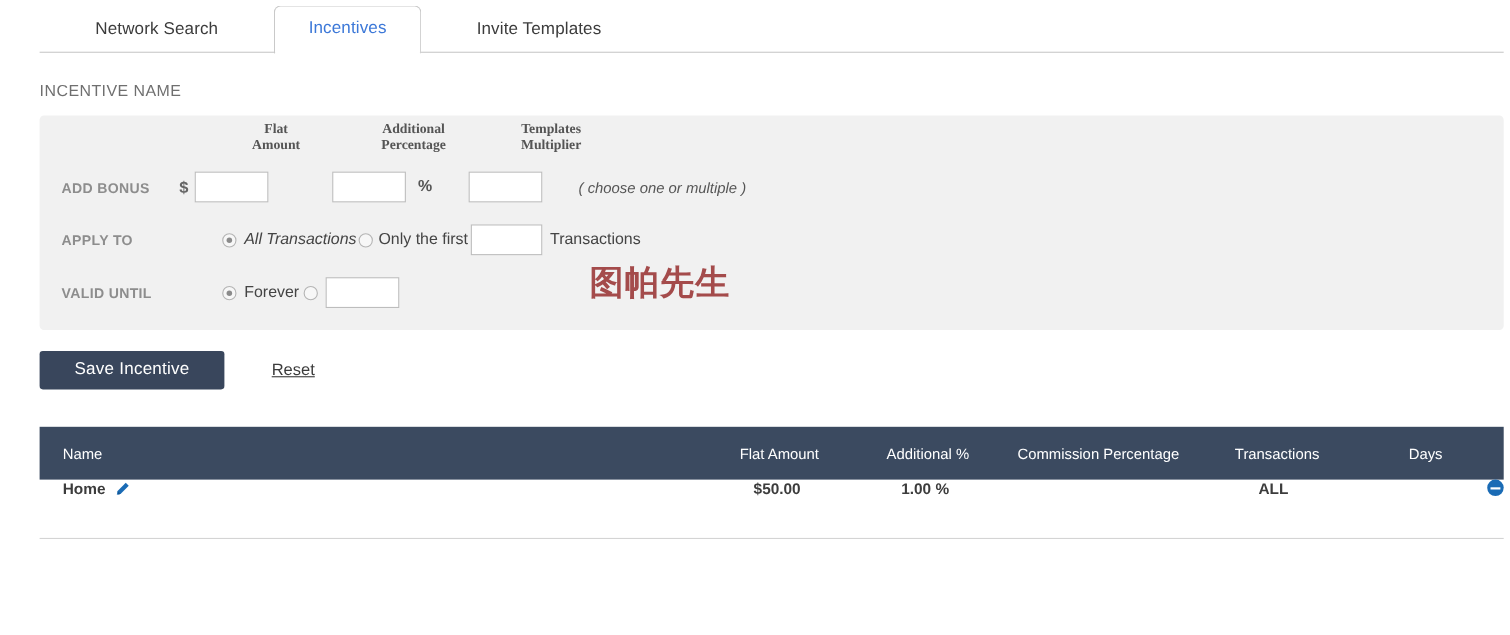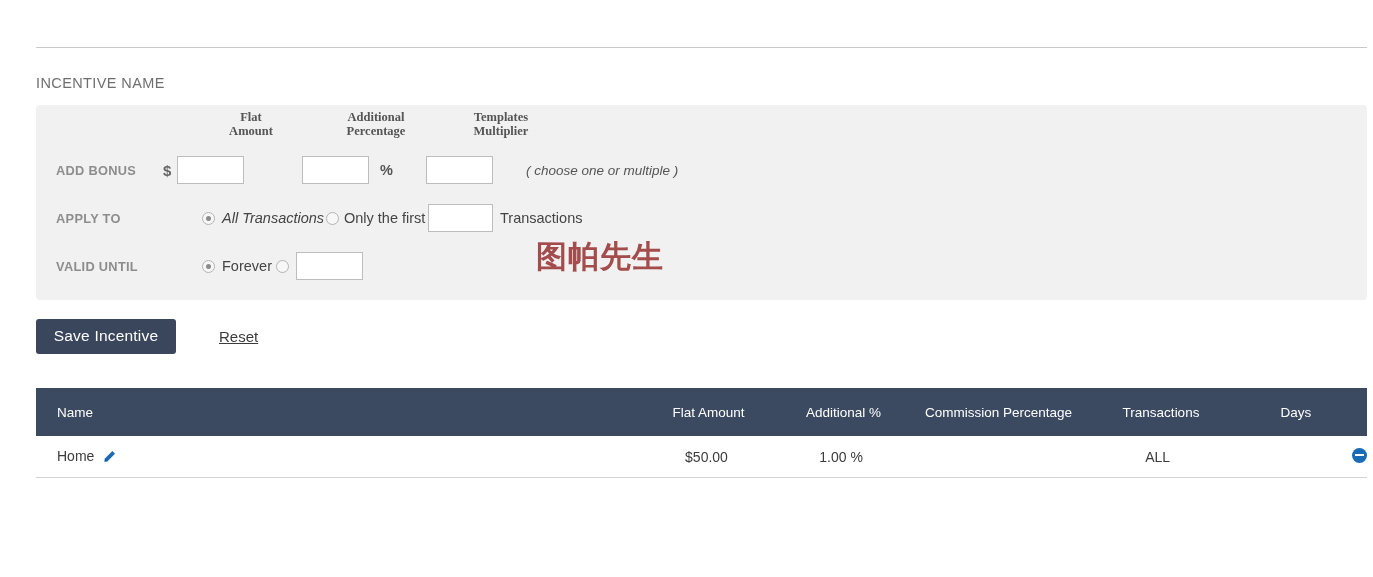--- a/index.html
+++ b/index.html
@@ -237,21 +237,21 @@
 
   
   .actions {
     position: relative;
     margin: 18px 0 0 36px;
     display: flex;
     align-items: center;
     height: 36px;
   }
   .btn-save {
-    width: 140px;
+    width: 168px;
     height: 35px;
     background: #39465c;
     color: #ffffff;
     border: none;
     border-radius: 3px;
     font-size: 15.5px;
     font-family: "Liberation Sans", sans-serif;
     cursor: pointer;
     letter-spacing: .2px;
   }
@@ -269,26 +269,27 @@
   }
   .thead {
     background: #3b4a60;
     height: 48px;
     display: flex;
     align-items: center;
     color: #ffffff;
     font-size: 13.5px;
   }
   .trow {
-    height: 42px;
-    display: flex;
-    align-items: center;
+    height: 54px;
+    display: flex;
+    align-items: flex-start;
     border-bottom: 1px solid #d4d4d4;
     font-size: 14px;
     color: #3c3c3c;
+    font-weight: bold;
   }
   .c-name   { width: 605px; padding-left: 21px; }
   .c-flat   { width: 135px; text-align: center; }
   .c-addl   { width: 135px; text-align: center; }
   .c-mult   { width: 175px; text-align: center; }
   .c-trans  { width: 150px; text-align: center; }
   .c-days   { width: 120px; text-align: center; }
   .c-act    { flex: 1; text-align: center; }
 
   .pencil {
@@ -324,20 +325,25 @@
     z-index: 5;
   }
   .wm1 { font-size: 31px; letter-spacing: 1px; }
   .wm2 { font-size: 31px; letter-spacing: 0px; margin-top: 3px; }
 </style>
 </head>
 <body>
 
 <div class="tabstrip">
   <div class="tab-border"></div>
+  <div class="tabs">
+    <button class="tab tab-ns">Network Search</button>
+    <button class="tab active">Incentives</button>
+    <button class="tab tab-it">Invite Templates</button>
+  </div>
 </div>
 
 <div class="field-block">
   <div class="field-label">INCENTIVE NAME</div>
 </div>
 
 <div class="panel">
 
   <div class="col-heads">
     <div class="colhead c1">

